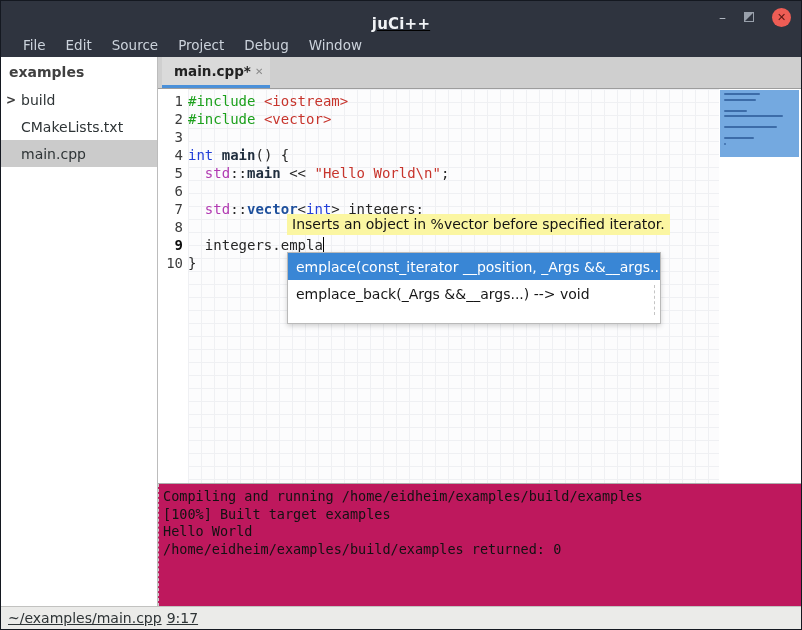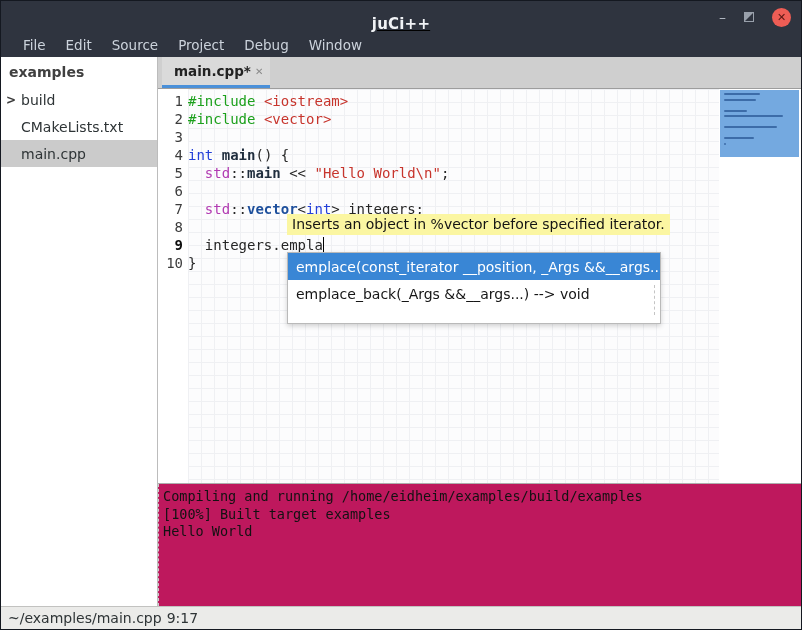--- a/index.html
+++ b/index.html
@@ -67,21 +67,21 @@
   .popup-row.selected { background:var(--selection); color:#fff; }
   .popup-scrollhint { position:absolute; right:5px; top:32px; bottom:8px; border-left:1px dashed #c4c4c4; }
 
   
   .output { flex:1 1 auto; background:#be185d; border-top:1px solid #adadad; padding:4px 0 0 5px; overflow:hidden; position:relative; }
   .output::before { content:""; position:absolute; left:0; top:0; bottom:0; border-left:1px dashed #cfcfcf; }
   .out-line { font-family:"DejaVu Sans Mono", monospace; font-size:13.5px; line-height:17.5px; color:#121212; white-space:pre; }
 
   
   .statusbar { height:23px; flex:0 0 23px; background:var(--statusbar-bg); border-top:1px solid #c2c2c0; display:flex; align-items:center; padding-left:7px; gap:5px; }
-  .statusbar span { font-size:14px; color:#2e3436; }
+  .statusbar span { font-size:14px; color:#2e3436;text-decoration:underline; }
 </style>
 </head>
 <body>
 
 <div class="window">
 
   <div class="titlebar">
     <div class="title">juCi++</div>
     <div class="win-controls">
       <div class="btn-min">–</div>
@@ -173,20 +173,21 @@
           <div class="popup-row selected">emplace(const_iterator __position, _Args &amp;&amp;__args...)</div>
             <div class="popup-row">emplace_back(_Args &amp;&amp;__args...) --&gt; void</div>
             <div class="popup-scrollhint"></div>
         </div>
       </div>
 
       <div class="output" id="output">
           <div class="out-line">Compiling and running /home/eidheim/examples/build/examples</div>
           <div class="out-line">[100%] Built target examples</div>
           <div class="out-line">Hello World</div>
+          <div class="out-line">/home/eidheim/examples/build/examples returned: 0</div>
         </div>
 
     </div>
   </div>
 
   <div class="statusbar">
     <span>~/examples/main.cpp</span>
     <span>9:17</span>
   </div>
 

